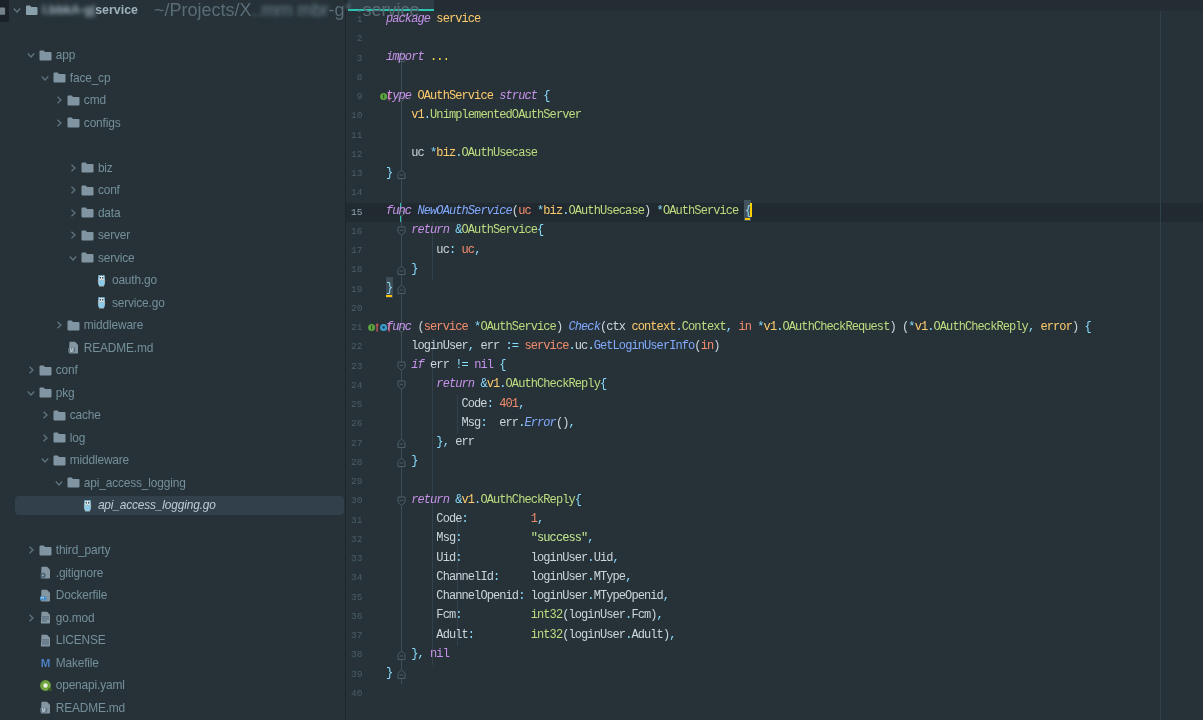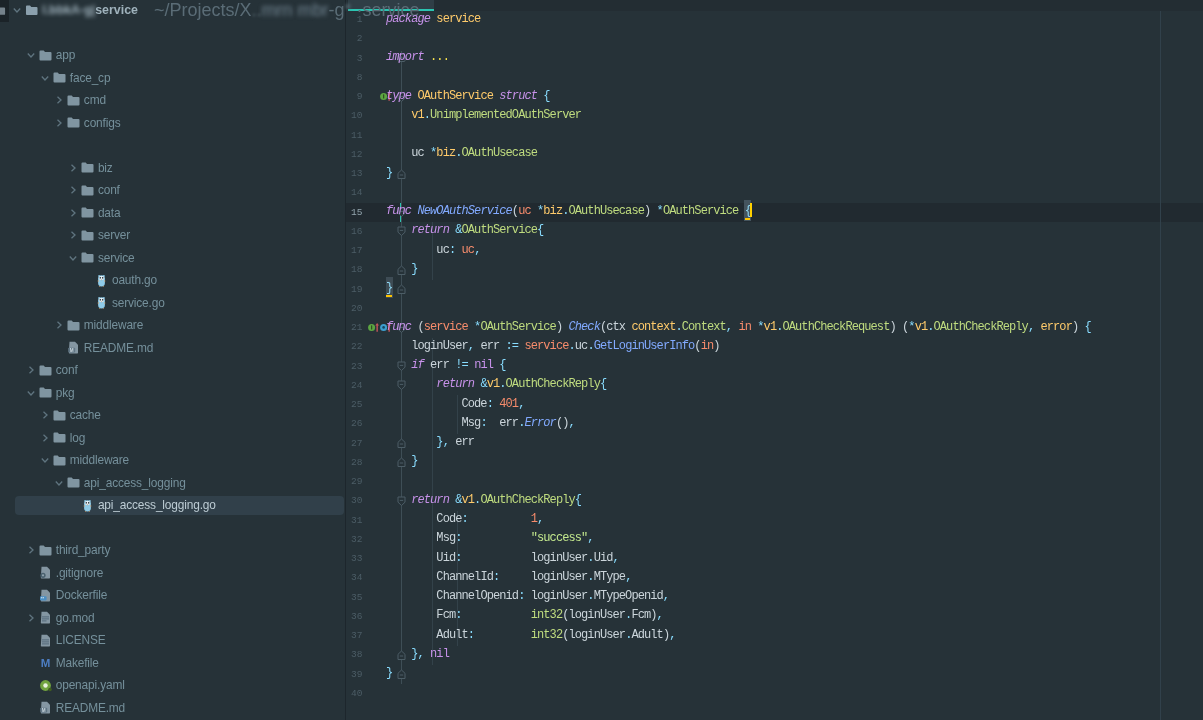--- a/index.html
+++ b/index.html
@@ -9,21 +9,21 @@
 #stripe { position:absolute; left:0; top:0; width:9px; height:22px; background:#1b2328; overflow:hidden; }
 #stripe svg { position:absolute; left:-6px; top:5px; width:12px; height:11px; }
 .trow { position:absolute; left:0; width:345px; height:22.5px; display:flex; align-items:center; white-space:nowrap; }
 .trow.sel::before { content:""; position:absolute; left:15px; right:1px; top:1.5px; bottom:1.5px; background:#31404a; border-radius:4px; }
 .chwrap { width:10px; height:10px; flex:0 0 auto; position:relative; z-index:1; }
 .ch { width:10px; height:10px; display:block; }
 .icwrap { margin-left:3.5px; width:13px; height:13px; flex:0 0 auto; position:relative; z-index:1; }
 .ic { width:13px; height:13px; display:block; }
 .lbl { margin-left:3.6px; font-size:11.9px; color:#75909B; position:relative; z-index:1; letter-spacing:-0.15px; }
 .lbl.res { color:#bb7a5e; }
-.lbl.sellbl { color:#bdccd4; }
+.lbl.sellbl { color:#bdccd4;font-style:italic; }
 .rootname { margin-left:4px; font-size:12.4px; font-weight:bold; color:#9fb2bc; z-index:1; white-space:pre; }
 .rootpath { margin-left:16px; font-size:18px; color:#5a6c76; z-index:1; white-space:pre; }
 .blur1 { filter:blur(1.5px); }
 .blur2 { filter:blur(2.2px); }
 .blur3 { filter:blur(2.2px); color:#728592; }
 
 
 #editor { position:absolute; left:345px; top:0; width:858px; height:720px; background:#263238; border-left:1px solid #1d262c; }
 #tabstrip { position:absolute; left:1px; top:0; width:857px; height:11px; background:#232d33; }
 #tab { position:absolute; left:0.5px; top:0; width:86px; height:11px; background:#2f3e46; border-bottom:2px solid #2bc4b1; }

